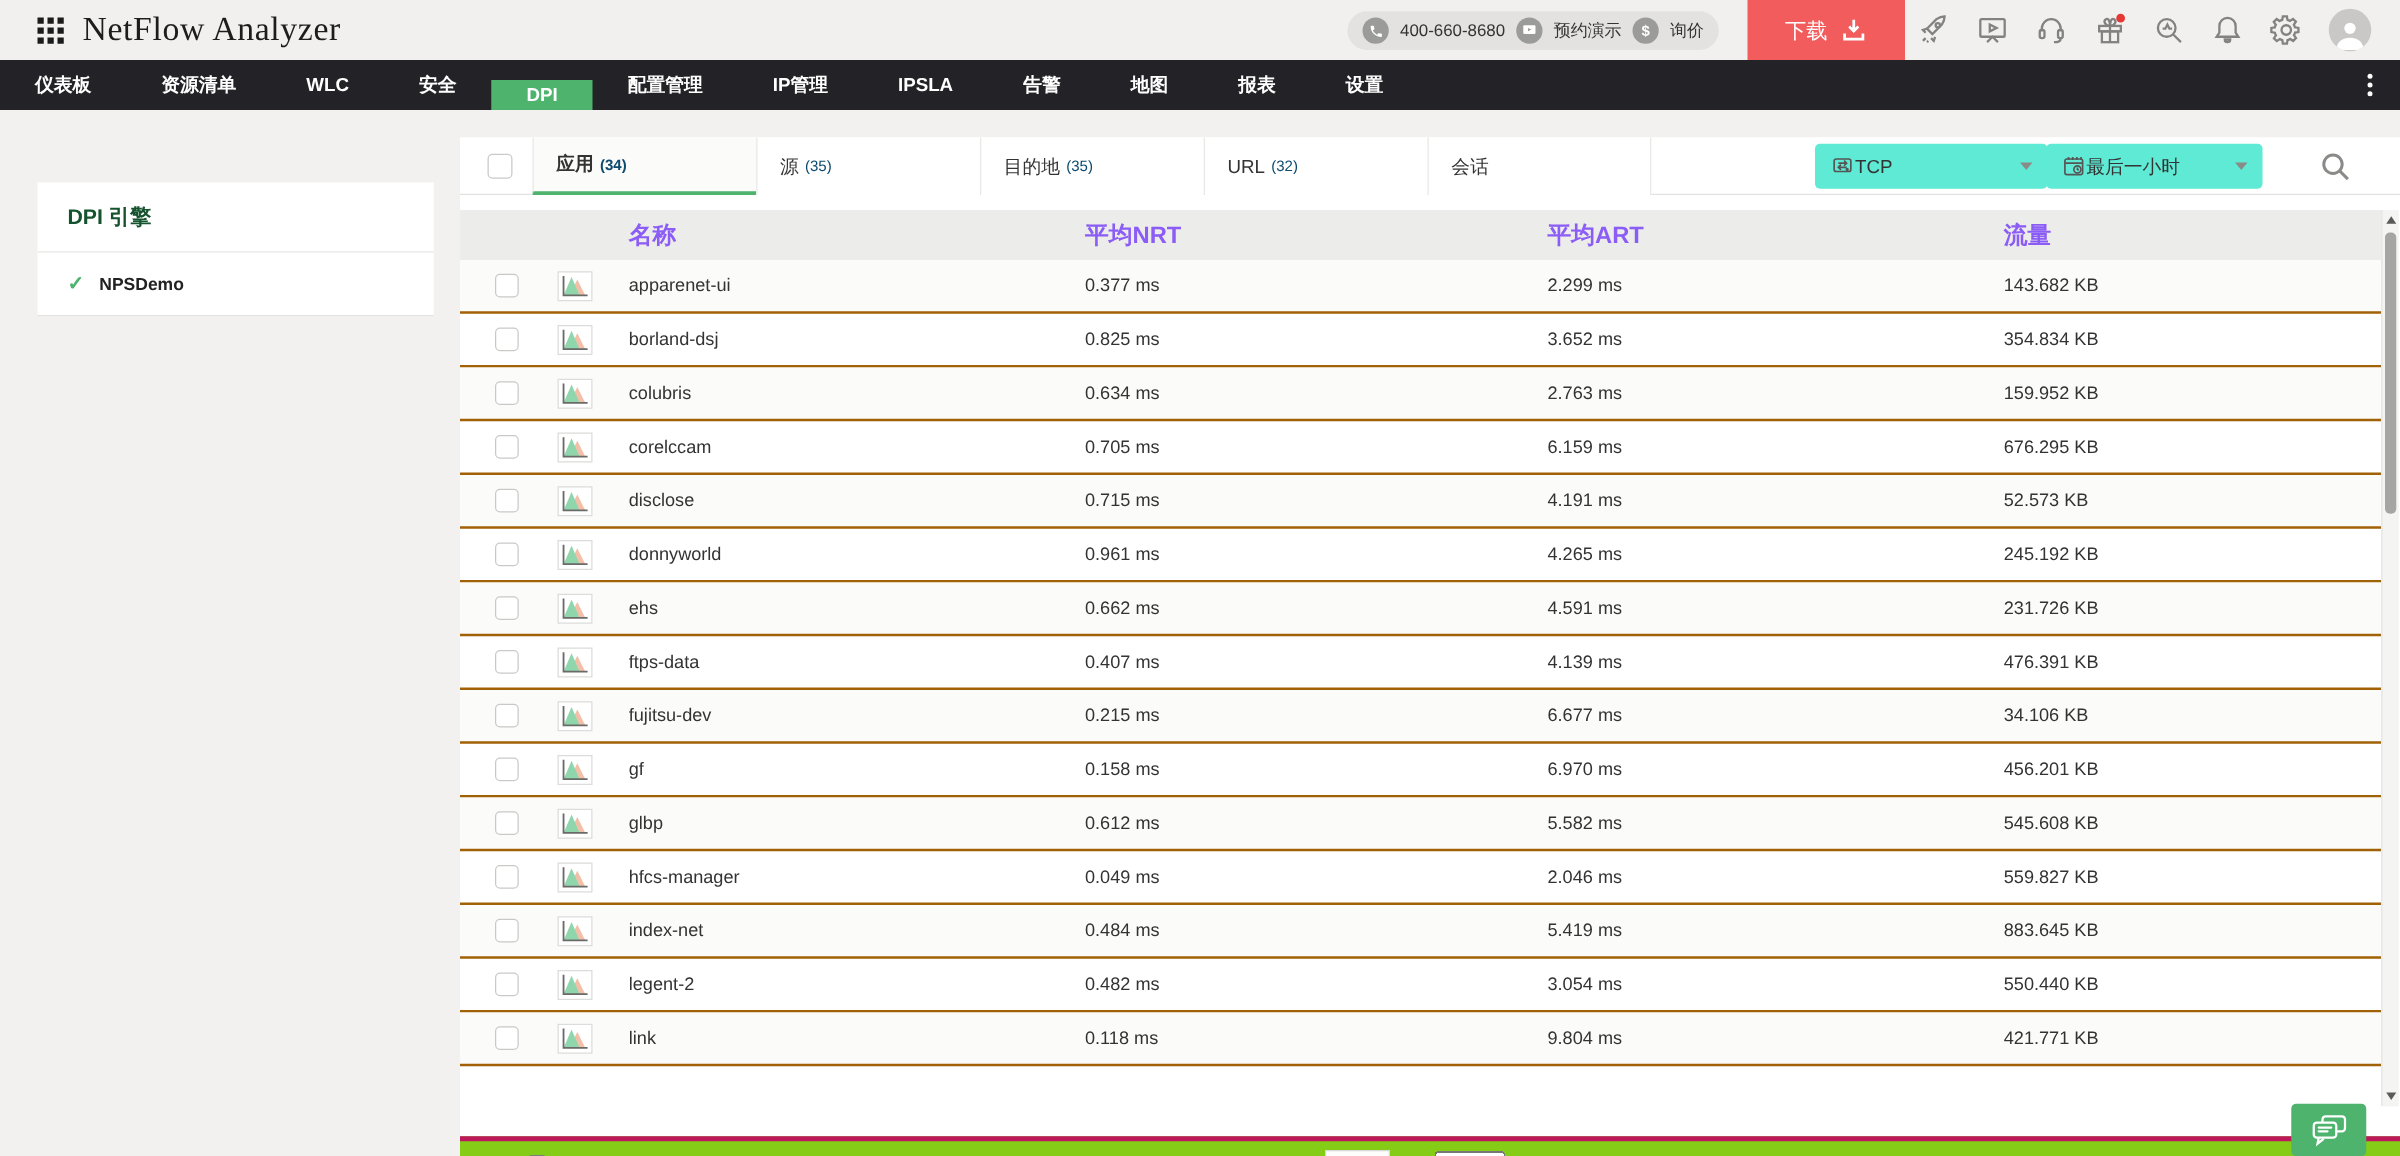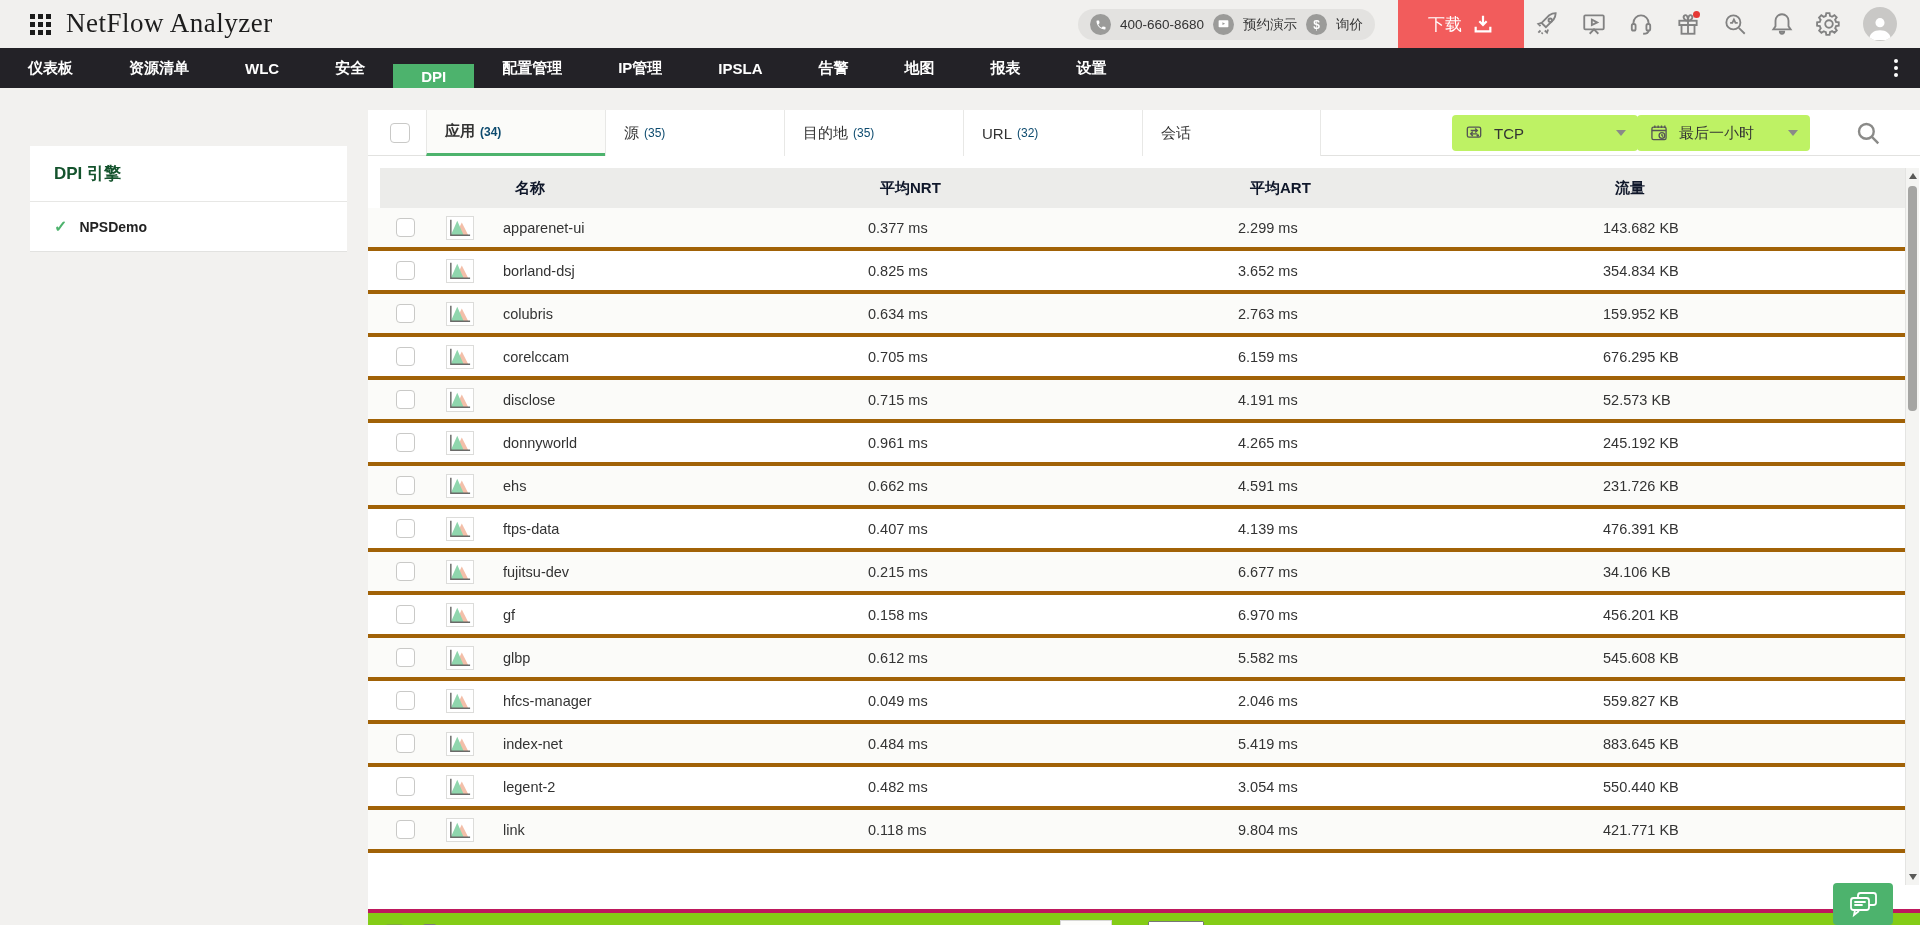--- a/index.html
+++ b/index.html
@@ -51,36 +51,36 @@
   .tabstrip { position:absolute; left:0; top:0; width:1552px; height:46px; background:#fff;
     border-bottom:1px solid #e2e2e0; }
   .selall { position:absolute; left:22px; top:13px; }
   .checkbox { width:20px; height:20px; border:1px solid #c9c9c7; border-radius:4px; background:#fff; cursor:pointer; }
   .tabs { position:absolute; left:58px; top:0; height:46px; display:flex; }
   .tab { width:179px; height:46px; border-left:1px solid #e8e8e6; display:flex; align-items:center;
     padding:0 18px; gap:5px; font-size:15px; color:#333; cursor:pointer; background:#fff; white-space:nowrap; }
   .tab:last-child { border-right:1px solid #e8e8e6; }
   .tab .cnt { color:#0c4a6e; font-size:12px; }
   .tab.active { background:#fbfbf9; border-bottom:3px solid #4db36d; font-weight:bold; }
-  .ctrl-pill { position:absolute; top:5px; height:36px; background:#bef264; border-radius:4px;
-    display:flex; align-items:center; gap:10px; padding:0 12px; font-size:15px; color:#333; cursor:pointer; }
+  .ctrl-pill { position:absolute; top:5px; height:36px; background:#5eead4; border-radius:4px;
+    display:flex; align-items:center; padding:0 12px; font-size:15px; color:#333; cursor:pointer; }
   .ctrl-pill .caret { width:0; height:0; border-left:5px solid transparent; border-right:5px solid transparent;
     border-top:6px solid #8a8a88; margin-left:auto; }
   .ctrl-pill svg { stroke:#555; fill:none; stroke-width:1.6; }
   .pill-proto { left:1084px; width:186px; }
   .pill-time  { left:1269px; width:173px; }
   .search-btn { position:absolute; left:1487px; top:10px; width:28px; height:28px; cursor:pointer; }
   .search-btn svg { stroke:#8a8a88; fill:none; stroke-width:2.2; }
 
   .grid { display:grid; grid-template-columns:57px 70px 365px 370px 365px 310px; }
-  .thead { position:absolute; left:12px; top:58px; width:1537px; height:40px; background:#ececea;
-    align-items:center; font-size:15px; color:#0f172a; font-weight:bold; }
+  .thead { position:absolute; left:0; top:58px; width:1537px; height:40px; background:#ececea;
+    align-items:center; font-size:19px; color:#8b5cf6; font-weight:bold; }
   .thead div { padding-left:8px; }
   .tbody { position:absolute; left:0; top:98px; width:1537px; height:677px; overflow:hidden; }
-  .trow { height:43px; border-bottom:4px solid #a16207; align-items:center; font-size:14.5px; color:#333; }
+  .trow { height:43px; border-bottom:2px solid #a16207; align-items:center; font-size:14.5px; color:#333; }
   .trow:nth-child(odd) { background:#fbfbf9; }
   .trow .cell { padding-left:8px; white-space:nowrap; }
   .trow .cb-cell { display:flex; justify-content:flex-end; padding-right:10px; }
   .trow .ic-cell { display:flex; justify-content:center; }
   .mini-chart { width:28px; height:24px; border:1px solid #dcdcda; background:#fff; cursor:pointer; }
 
   
   .vscroll { position:absolute; left:1905px; top:168px; width:14px; height:717px; background:#f4f4f2;
     border-left:1px solid #e4e4e2; }
   .varrow { position:absolute; left:3px; width:0; height:0; border-left:4px solid transparent;

